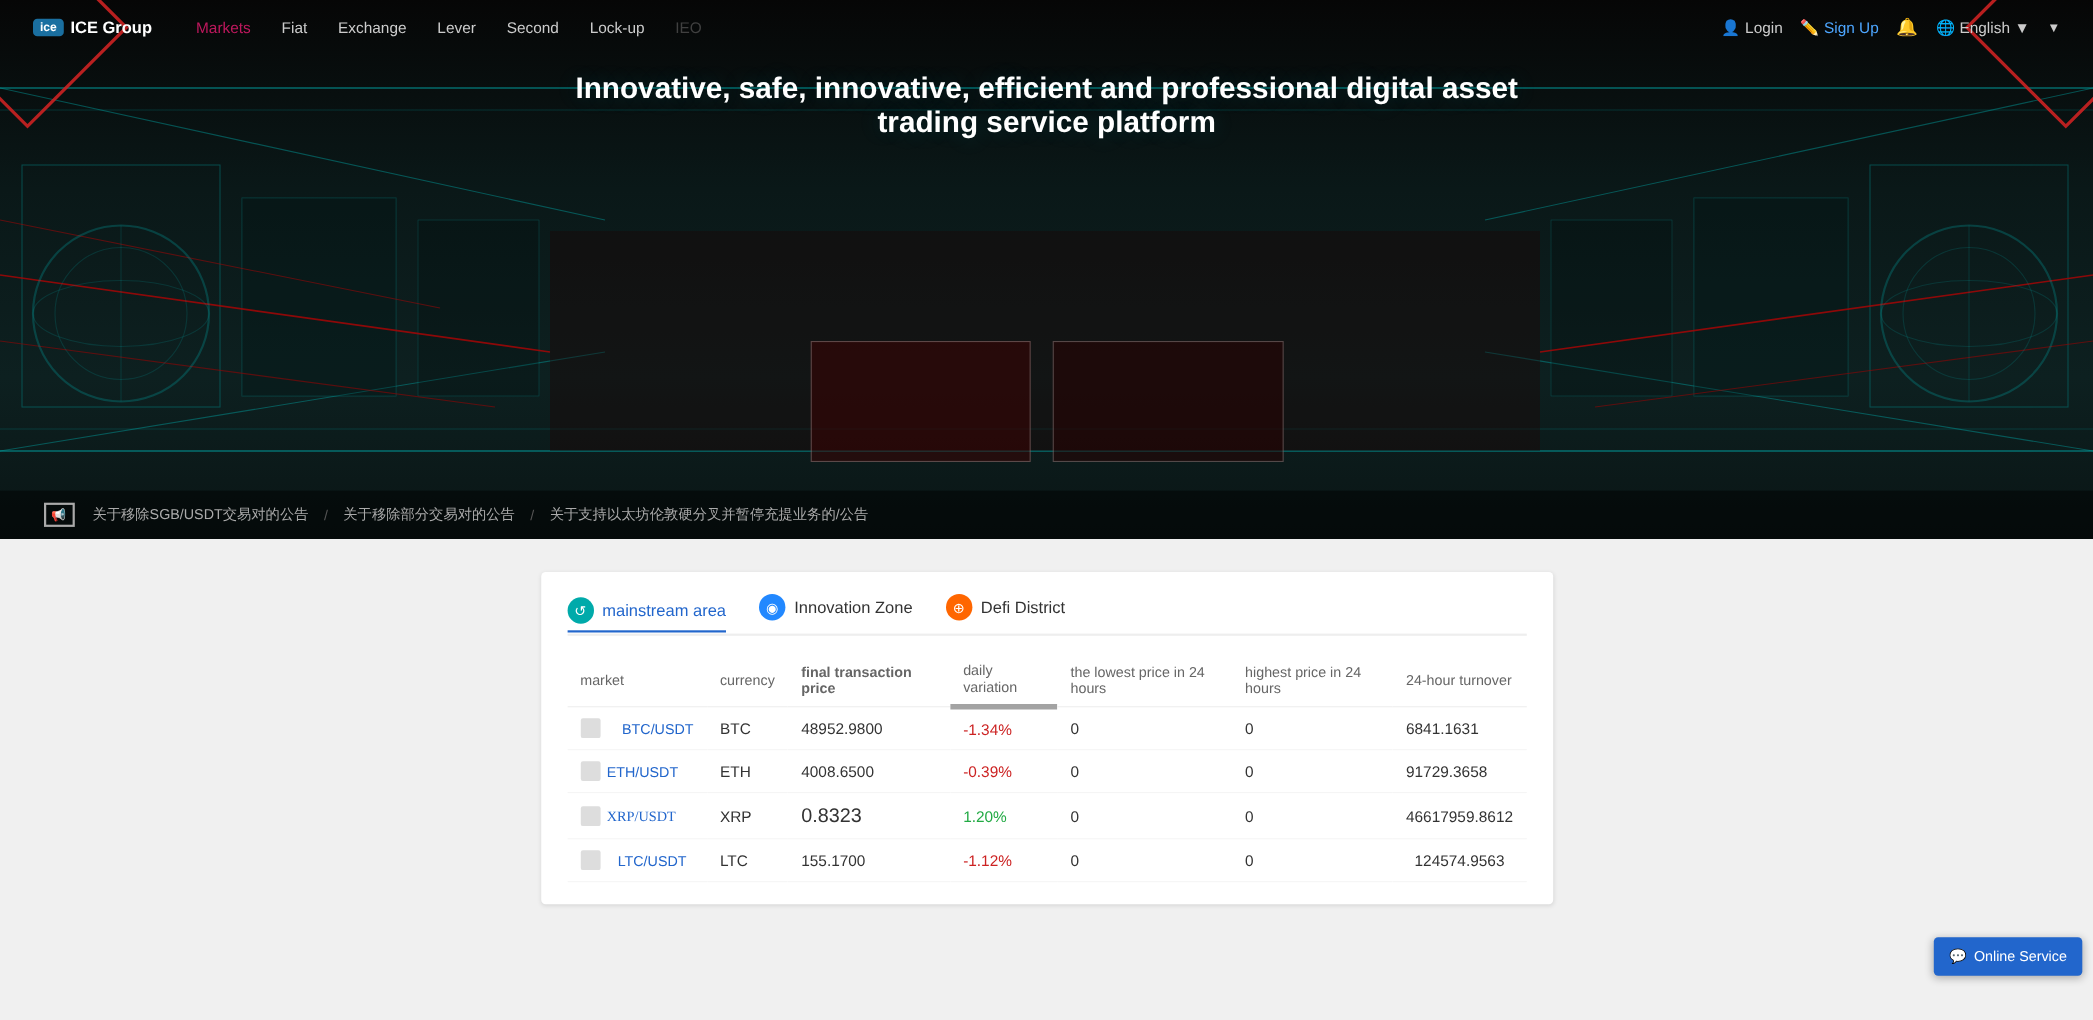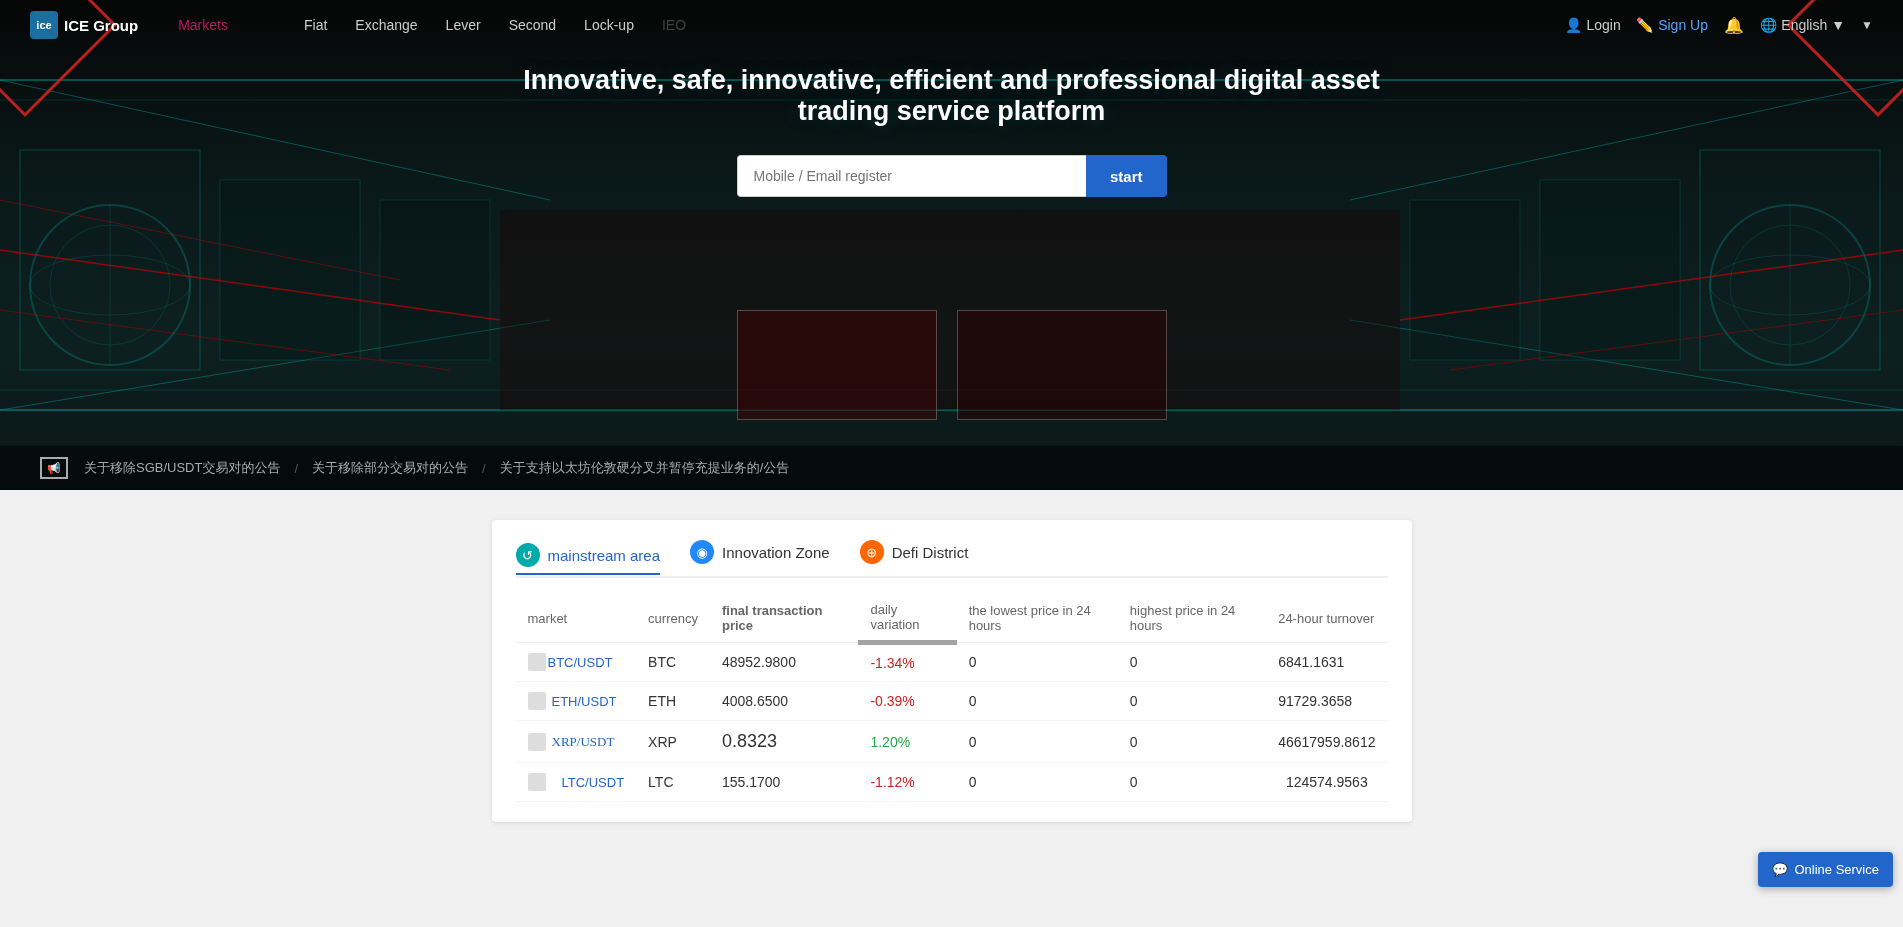--- a/index.html
+++ b/index.html
@@ -3,26 +3,26 @@
   <meta charset="utf-8">
   <style>
     * { margin: 0; padding: 0; box-sizing: border-box; }
     body { font-family: Arial, sans-serif; background: #f0f0f0; overflow-x: hidden; }
   </style>
 </head>
 <body>
 
 <div style="position:absolute;top:0;left:0;right:0;z-index:100;display:flex;align-items:center;padding:0 30px;height:50px;background:transparent;">
   <div style="display:flex;align-items:center;gap:6px;margin-right:40px;cursor:pointer;">
-    <div style="width:28px;height:28px;background:#1a6fa0;border-radius:4px;display:flex;align-items:center;justify-content:center;color:white;font-size:11px;font-weight:bold;">ice</div>
+    <div style="width:28px;height:16px;background:#1a6fa0;border-radius:4px;display:flex;align-items:center;justify-content:center;color:white;font-size:11px;font-weight:bold;">ice</div>
     <span style="color:white;font-size:15px;font-weight:600;">ICE Group</span>
   </div>
   <nav style="display:flex;align-items:center;gap:28px;flex:1;">
     <a href="#" style="color:#be185d;text-decoration:none;font-size:14px;">Markets</a>
-    <a href="#" style="color:#ccc;text-decoration:none;font-size:14px;margin-left:48px;">Fiat</a>
+    <a href="#" style="color:#ccc;text-decoration:none;font-size:14px;">Fiat</a>
     <a href="#" style="color:#ccc;text-decoration:none;font-size:14px;">Exchange</a>
     <a href="#" style="color:#ccc;text-decoration:none;font-size:14px;">Lever</a>
     <a href="#" style="color:#ccc;text-decoration:none;font-size:14px;">Second</a>
     <a href="#" style="color:#ccc;text-decoration:none;font-size:14px;">Lock-up</a>
     <a href="#" style="color:#404040;text-decoration:none;font-size:14px;">IEO</a>
   </nav>
   <div style="display:flex;align-items:center;gap:16px;">
     <a href="#" style="color:#ccc;text-decoration:none;font-size:14px;display:flex;align-items:center;gap:4px;">
       <span>👤</span>
       <span>Login</span>
@@ -89,24 +89,20 @@
     <line x1="1790" y1="205" x2="1790" y2="365" stroke="rgba(0,180,180,0.2)" stroke-width="1"></line>
   </svg>
 
   <div style="position:absolute;left:-40px;top:-40px;width:130px;height:130px;border:3px solid #cc2222;transform:rotate(45deg);opacity:0.9;z-index:5;"></div>
 
   <div style="position:absolute;right:-40px;top:-40px;width:130px;height:130px;border:3px solid #cc2222;transform:rotate(45deg);opacity:0.9;z-index:5;"></div>
 
   <div style="position:relative;z-index:10;text-align:center;padding-top:65px;">
     <h1 style="color:white;font-size:27px;font-weight:700;margin-bottom:28px;text-shadow:0 0 20px rgba(0,180,200,0.2);max-width:900px;margin-left:auto;margin-right:auto;margin-bottom:28px;">Innovative, safe, innovative, efficient and professional digital asset trading service platform</h1>
 
-    <div style="display:flex;align-items:center;justify-content:center;margin:0 auto;width:430px;">
-      <input type="text" style="flex: 1 1 0%; height: 42px; border-top: 1px solid rgb(204, 204, 204); border-bottom: 1px solid rgb(204, 204, 204); border-left: 1px solid rgb(204, 204, 204); border-image: initial; border-right: none; border-radius: 4px 0px 0px 4px; padding: 0px 16px; font-size: 14px; outline: none; color: rgb(51, 51, 51); background: white;" placeholder="Mobile / Email register">
-      <button style="height:42px;padding:0 24px;background:#2266cc;color:white;border:none;border-radius:0 4px 4px 0;font-size:15px;cursor:pointer;font-weight:600;">start</button>
-    </div>
   </div>
 
   <div style="position:absolute;bottom:70px;left:50%;transform:translateX(-50%);display:flex;gap:20px;z-index:10;">
     <div style="width:200px;height:110px;border:1px solid rgba(255,255,255,0.25);background:rgba(60,0,0,0.5);"></div>
     <div style="width:210px;height:110px;border:1px solid rgba(255,255,255,0.25);background:rgba(40,0,0,0.5);"></div>
   </div>
 
   <div style="position:absolute;bottom:0;left:0;right:0;background:rgba(0,0,0,0.5);padding:11px 40px;display:flex;align-items:center;gap:16px;">
     <div style="width:28px;height:22px;border:2px solid #aaa;display:flex;align-items:center;justify-content:center;color:#aaa;font-size:11px;flex-shrink:0;">
       📢
@@ -147,21 +143,21 @@
           <th style="text-align:left;font-size:13px;color:#666;font-weight:bold;padding:8px 12px;border-bottom:1px solid #eee;">final transaction price</th>
           <th style="text-align:left;font-size:13px;color:#666;font-weight:normal;padding:8px 12px;border-bottom:5px solid #a3a3a3;">daily variation</th>
           <th style="text-align:left;font-size:13px;color:#666;font-weight:normal;padding:8px 12px;border-bottom:1px solid #eee;">the lowest price in 24 hours</th>
           <th style="text-align:left;font-size:13px;color:#666;font-weight:normal;padding:8px 12px;border-bottom:1px solid #eee;">highest price in 24 hours</th>
           <th style="text-align:left;font-size:13px;color:#666;font-weight:normal;padding:8px 12px;border-bottom:1px solid #eee;">24-hour turnover</th>
         </tr>
       </thead>
       <tbody id="market-tbody">
       <tr style="cursor: pointer;">
       <td style="padding:10px 12px;font-size:14px;border-bottom:1px solid #f5f5f5;">
-        <div style="display:flex;align-items:center;gap:2px;">
+        <div style="display:flex;align-items:center;gap:20px;">
           <div style="width:18px;height:18px;background:#ddd;border-radius:2px;font-size:8px;display:flex;align-items:center;justify-content:center;"></div>
           <span style="color:#2266cc;font-size:13px;">BTC/USDT</span>
         </div>
       </td>
       <td style="padding:10px 12px;font-size:14px;color:#333;border-bottom:1px solid #f5f5f5;">BTC</td>
       <td style="padding:10px 12px;font-size:14px;color:#333;border-bottom:1px solid #f5f5f5;">48952.9800</td>
       <td style="padding:10px 12px;font-size:14px;color:#cc2222;border-bottom:1px solid #f5f5f5;">-1.34%</td>
       <td style="padding:10px 12px;font-size:14px;color:#333;border-bottom:1px solid #f5f5f5;">0</td>
       <td style="padding:10px 12px;font-size:14px;color:#333;border-bottom:1px solid #f5f5f5;">0</td>
       <td style="padding:10px 12px;font-size:14px;color:#333;border-bottom:1px solid #f5f5f5;">6841.1631</td>

